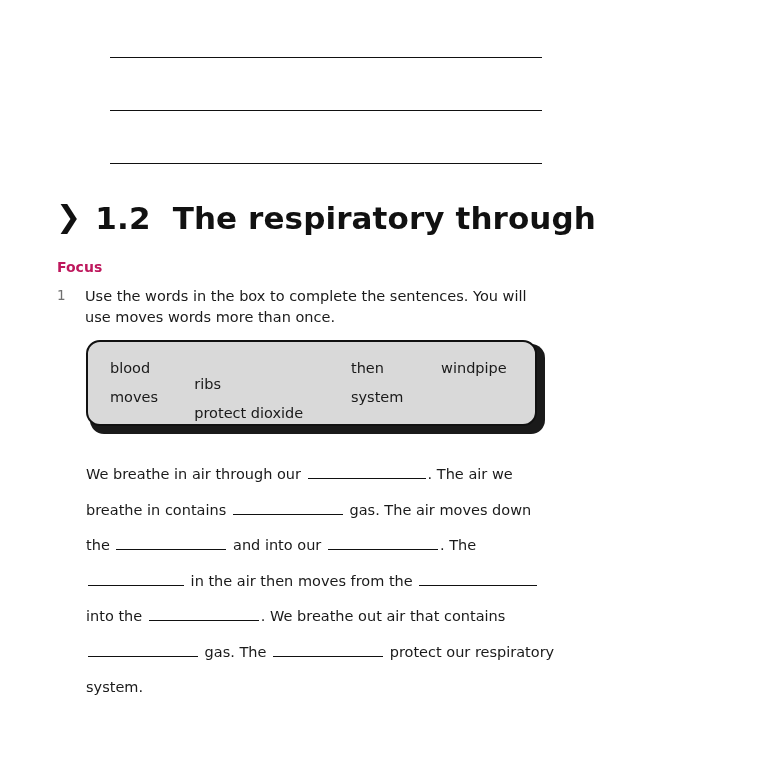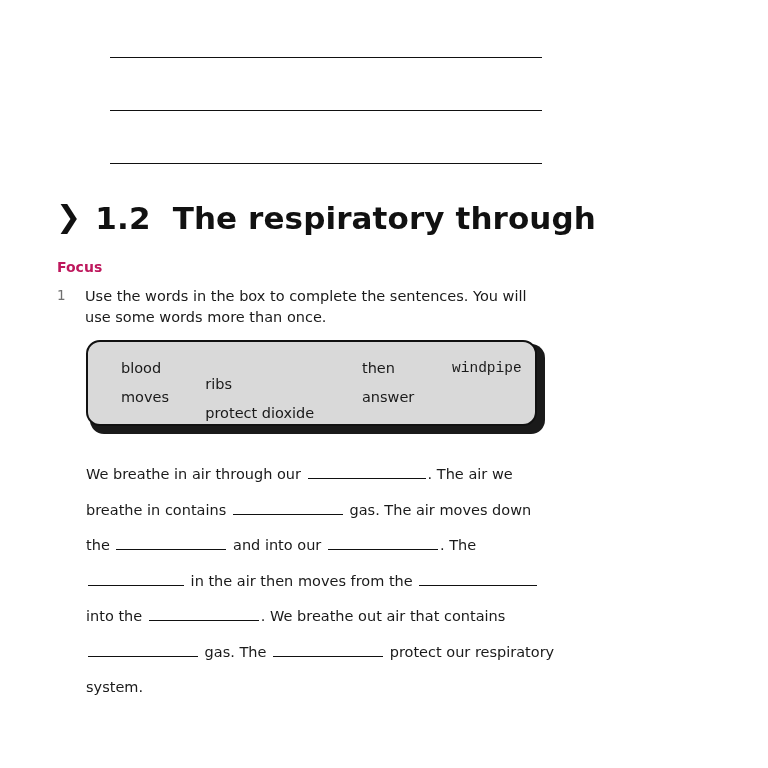--- a/index.html
+++ b/index.html
@@ -118,40 +118,40 @@
     top: 340px;
     width: 451px;
     height: 86px;
     border-radius: 14px;
     background: #d9d9d9;
     border: 2.5px solid #111;
     box-sizing: border-box;
   }
   .wordbox-grid {
     position: absolute;
-    left: 15px;
+    left: 4px;
     top: 0;
     width: 100%;
     height: 100%;
     padding: 18px 0 0 18px;
     box-sizing: border-box;
   }
   .wb-row {
     display: flex;
     height: 29px;
     align-items: flex-start;
   }
   .wb-cell {
     font-size: 14.5px;
     color: #1a1a1a;
   }
   .wb-c1 { width: 86px; }
   .wb-c2 { width: 160px; margin-top: 16px; }
   .wb-c3 { width: 92px; }
-  .wb-c4 { width: 100px; font-family: Liberation Mono, monospace; }
+  .wb-c4 { width: 100px; }
 
   
   .cloze {
     position: absolute;
     left: 86px;
     top: 457px;
     width: 470px;
     font-size: 14.5px;
     line-height: 35.5px;
     color: #1a1a1a;
@@ -180,35 +180,35 @@
 
   <div class="section-head">
     <span class="chevron">❯</span>
     <span class="sec-num">1.2</span>
     <span class="sec-title">The respiratory through</span>
   </div>
 
   <div class="focus-label">Focus</div>
 
   <div class="q-num">1</div>
-  <div class="q-text">Use the words in the box to complete the sentences. You will use some words more than once.</div>
+  <div class="q-text">Use the words in the box to complete the sentences. You will use moves words more than once.</div>
 
   <div class="wordbox-shadow"></div>
   <div class="wordbox">
     <div class="wordbox-grid">
       <div class="wb-row">
         <span class="wb-cell wb-c1">blood</span>
         <span class="wb-cell wb-c2">ribs</span>
         <span class="wb-cell wb-c3">then</span>
         <span class="wb-cell wb-c4">windpipe</span>
       </div>
       <div class="wb-row">
         <span class="wb-cell wb-c1">moves</span>
         <span class="wb-cell wb-c2">protect dioxide</span>
-        <span class="wb-cell wb-c3">answer</span>
+        <span class="wb-cell wb-c3">system</span>
         <span class="wb-cell wb-c4"></span>
       </div>
     </div>
   </div>
 
   <div class="cloze" id="cloze-paragraph"><span>We breathe in air through our </span><span class="blank b-lg"></span><span>. The air we breathe in contains </span><span class="blank b-md"></span><span> gas. The air moves down the </span><span class="blank b-md"></span><span> and into our </span><span class="blank b-md"></span><span>. The </span><span class="blank b-sm"></span><span> in the air then moves from the </span><span class="blank b-lg"></span><span> into the </span><span class="blank b-md"></span><span>. We breathe out air that contains </span><span class="blank b-md"></span><span> gas. The </span><span class="blank b-md"></span><span> protect our respiratory system.</span></div>
 
 </div>
 
 </body></html>

